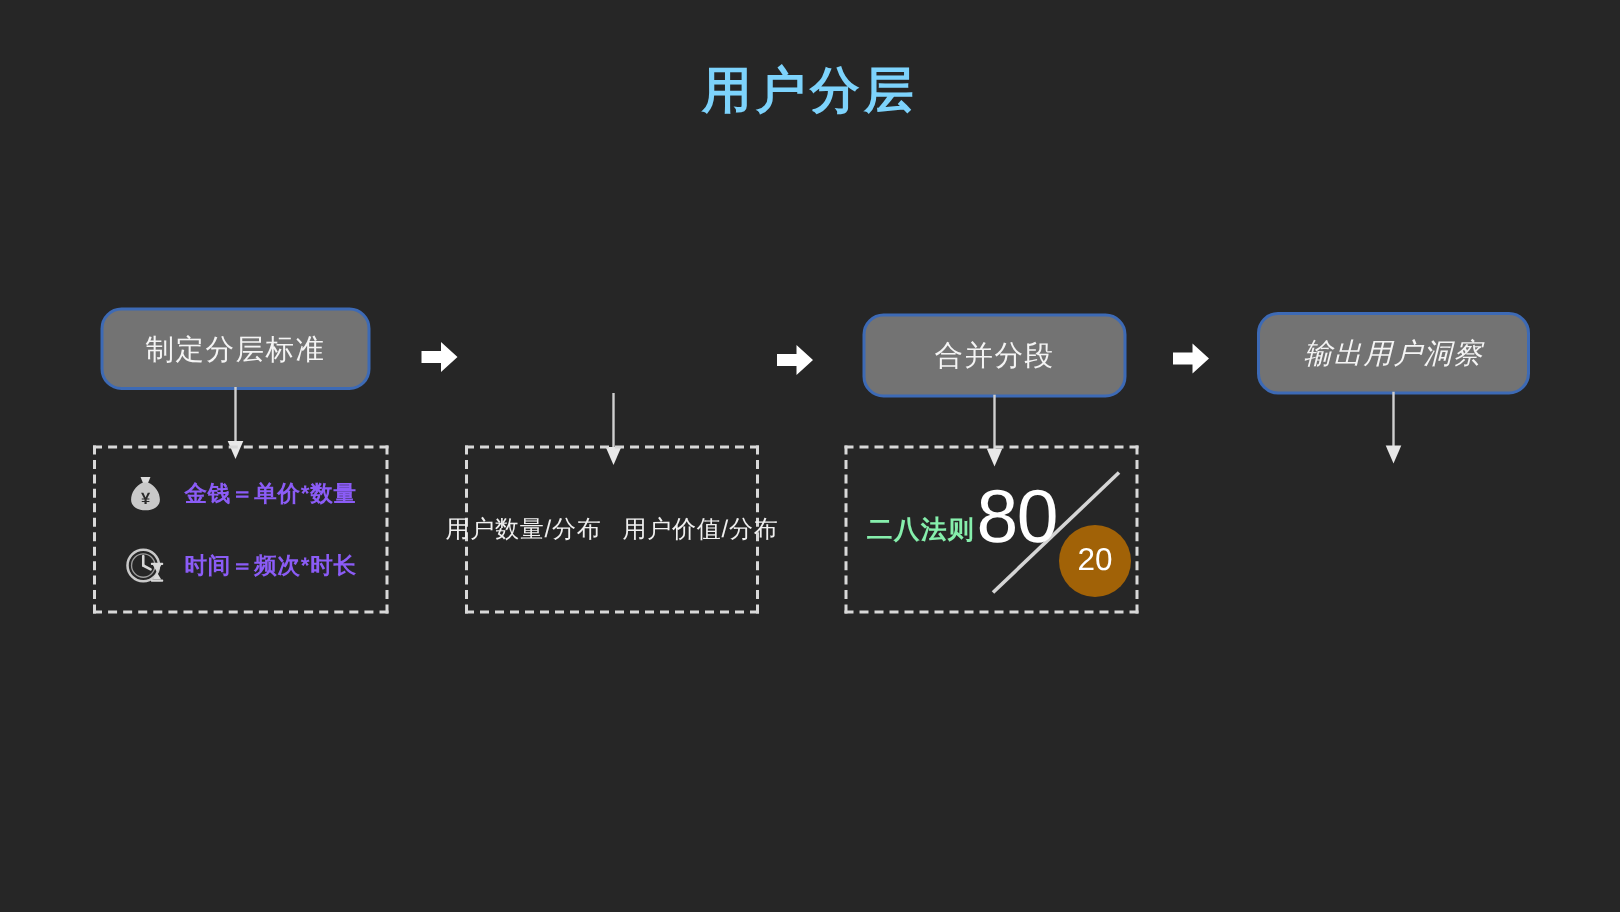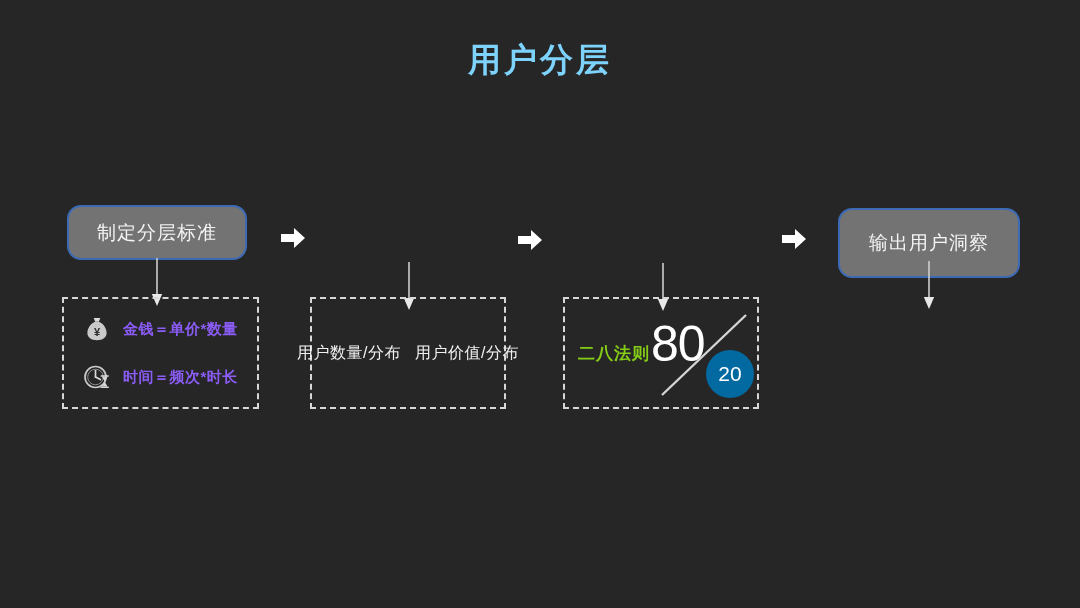--- a/index.html
+++ b/index.html
@@ -54,21 +54,21 @@
     font-weight: 500;
     color: #f4f4f4;
     letter-spacing: 1px;
     white-space: nowrap;
   }
 
   
   .stage-1 { left: 67px;  top: 205px; width: 180px; height: 55px; }
   .stage-2 { left: 320px; top: 209px; width: 178px; height: 55px; }
   .stage-3 { left: 575px; top: 209px; width: 176px; height: 56px; }
-  .stage-4 { left: 838px; top: 208px; width: 182px; height: 70px; }
+  .stage-4 { left: 838px; top: 208px; width: 182px; height: 55px; font-style: italic; }
 
   
   .flow-arrow {
     position: absolute;
     width: 26px;
     height: 24px;
   }
   .flow-arrow svg { display: block; width: 100%; height: 100%; }
   .arrow-1 { left: 280px; top: 226px; }
   .arrow-2 { left: 517px; top: 228px; }
@@ -155,21 +155,21 @@
     display: flex;
     align-items: center;
   }
   .pareto-label {
     position: absolute;
     left: 13px;
     top: 50%;
     transform: translateY(-50%);
     font-size: 17px;
     font-weight: bold;
-    color: #84cc16;
+    color: #86efac;
     letter-spacing: 1px;
     white-space: nowrap;
   }
   .pareto-graphic {
     position: absolute;
     left: 85px;
     top: 8px;
     width: 108px;
     height: 96px;
   }
@@ -190,21 +190,21 @@
     line-height: 1;
     letter-spacing: -1px;
   }
   .pareto-circle {
     position: absolute;
     right: 4px;
     bottom: 5px;
     width: 48px;
     height: 48px;
     border-radius: 50%;
-    background: #0369a1;
+    background: #a16207;
     display: flex;
     align-items: center;
     justify-content: center;
   }
   .pareto-twenty {
     font-size: 21px;
     color: #ffffff;
     font-weight: 400;
     letter-spacing: 0;
   }
@@ -284,20 +284,23 @@
     </svg>
   </div>
 
   <div class="detail-box detail-2">
     <div class="text-lines">
       <span class="text-line">用户数量/分布</span>
       <span class="text-line">用户价值/分布</span>
     </div>
   </div>
 
+  <div class="stage-box stage-3">
+    <span class="stage-label">合并分段</span>
+  </div>
 
   <div class="flow-arrow arrow-3">
     <svg viewBox="0 0 26 24" xmlns="http://www.w3.org/2000/svg">
       <path d="M1 8 H14 V2 L25 12 L14 22 V16 H1 Z" fill="#ffffff"></path>
     </svg>
   </div>
 
   <div class="connector conn-3">
     <svg viewBox="0 0 14 50" xmlns="http://www.w3.org/2000/svg">
       <line x1="7" y1="0" x2="7" y2="38" stroke="#cfcfcf" stroke-width="1.6"></line>

